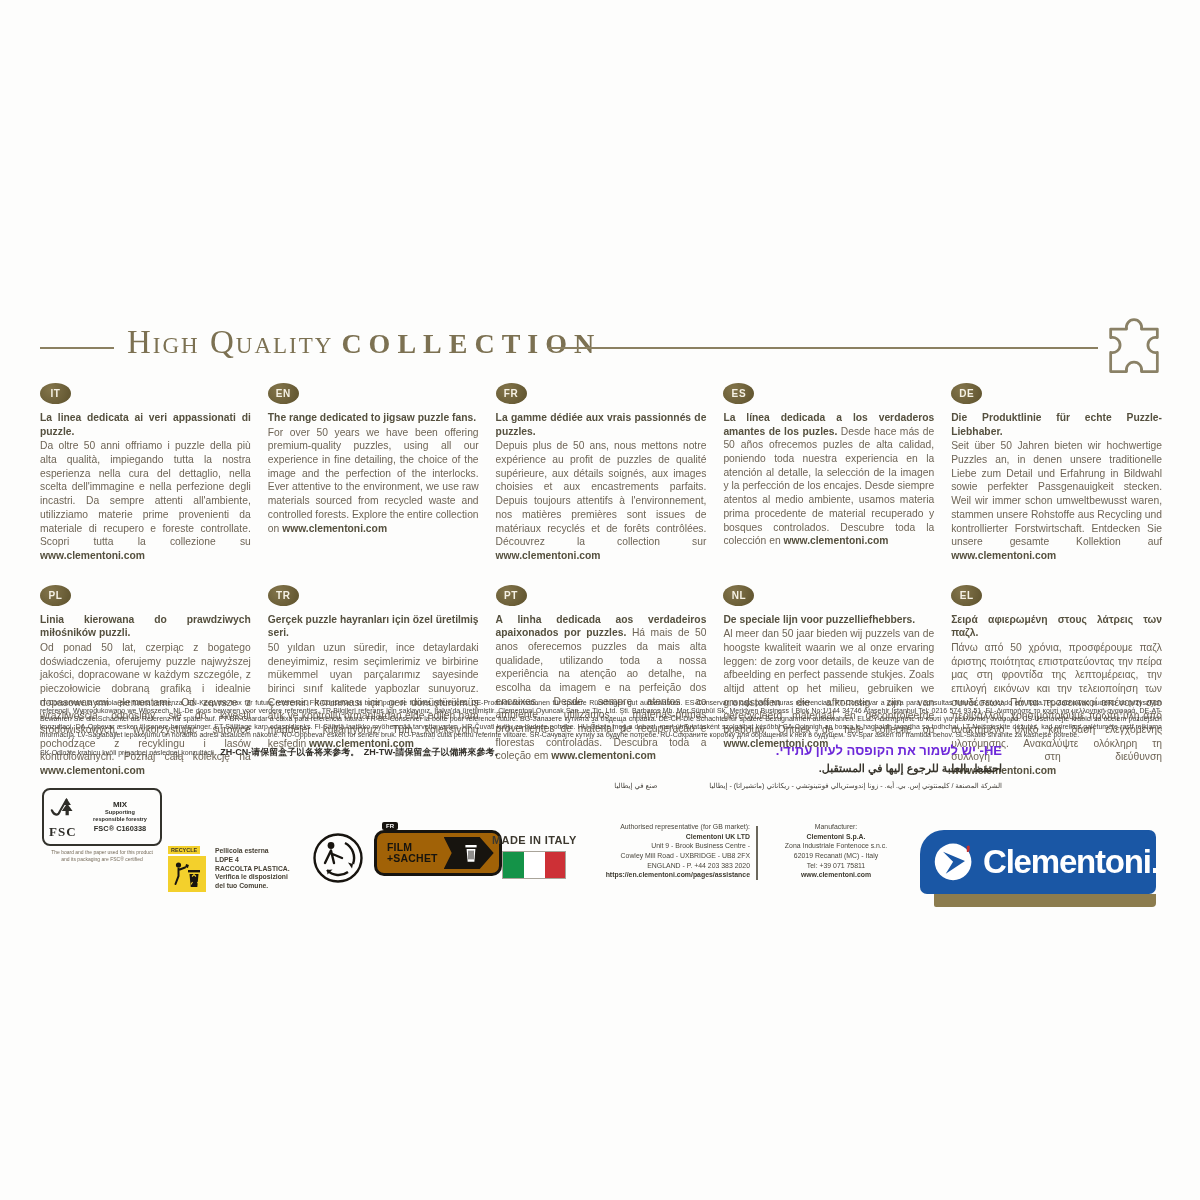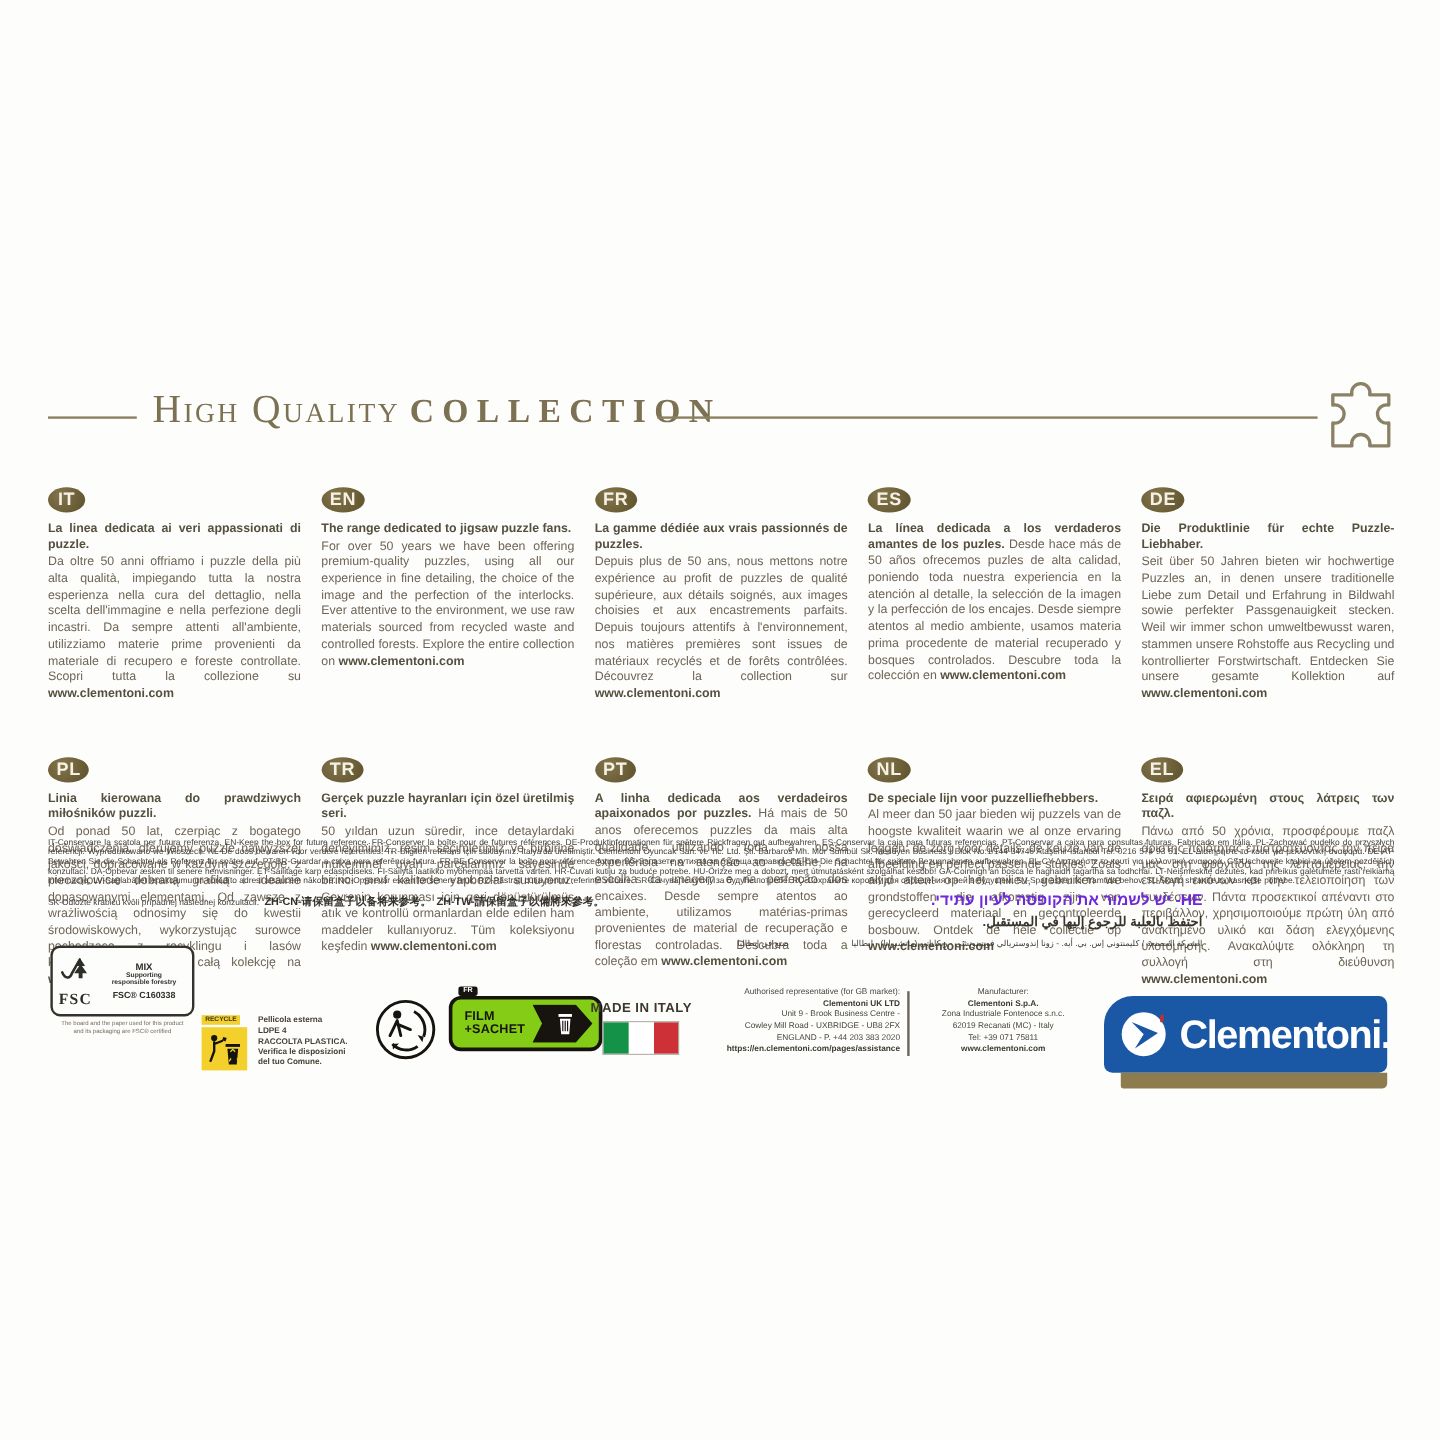--- a/index.html
+++ b/index.html
@@ -13,22 +13,22 @@
   .hq-title{position:absolute;left:127px;top:324px;color:#7c7152;white-space:nowrap;
             font-family:"Liberation Serif",serif;}
   .hq-main{font-size:33px;letter-spacing:2px;font-variant:small-caps;font-weight:400;}
   .hq-sub{font-size:28px;letter-spacing:7px;font-weight:600;margin-left:8px;}
   .puzzle-icon{position:absolute;left:1102px;top:310px;}
 
   
   .grid{position:absolute;left:40px;top:383px;width:1122px;display:grid;
         grid-template-columns:repeat(5,1fr);column-gap:17px;row-gap:22px;}
   .badge{display:inline-flex;align-items:center;justify-content:center;min-width:17px;height:21px;
-         padding:0 7px;border-radius:50%;color:#f5f1e4;font-size:15px;font-weight:bold;letter-spacing:.6px;
-         background:radial-gradient(circle at 35% 30%, #83754b 0%, #655933 75%);margin-bottom:7px;margin-top:23px;}
+         padding:0 7px;border-radius:50%;color:#f5f1e4;font-size:10px;font-weight:bold;letter-spacing:.6px;
+         background:radial-gradient(circle at 35% 30%, #83754b 0%, #655933 75%);margin-bottom:7px;}
   .cell p{margin:0;font-size:10.3px;line-height:1.33;text-align:justify;color:#6e6455;}
   .ttl{display:block;color:#55503e;margin-bottom:1px;}
   .inline-title .ttl{display:inline;}
   .url{font-weight:bold;color:#55503e;}
 
   
   .fine{position:absolute;left:40px;top:699px;width:1122px;color:#45413a;}
   .fine .para{margin:0;font-size:7px;line-height:1.13;text-align:justify;}
   .mixrow{display:flex;justify-content:space-between;align-items:baseline;margin-top:2px;}
   .sk{font-size:7px;}
@@ -57,21 +57,21 @@
            display:inline-block;margin-bottom:1px;}
   .rec-box{width:38px;height:36px;background:#f3d02c;display:flex;align-items:center;justify-content:center;}
   .rec-text{font-size:6.8px;font-weight:bold;color:#474135;line-height:1.3;padding-top:9px;}
 
   .triman{position:absolute;left:272px;top:46px;}
 
   .film{position:absolute;left:334px;top:44px;}
   .film-tab{position:absolute;left:8px;top:-8px;background:#17140f;color:#fff;font-size:6px;
             font-weight:bold;padding:1px 4px;border-radius:2px;}
   .film-badge{display:flex;align-items:center;border:3px solid #17140f;border-radius:10px;
-              padding:4px 5px 4px 10px;background:#84cc16;}
+              padding:4px 5px 4px 10px;background:#a16207;}
   .film-text{font-size:10.5px;font-weight:800;line-height:1.05;color:#17140f;letter-spacing:.2px;}
   .film-arrow{width:46px;height:32px;background:#17140f;margin-left:6px;display:flex;align-items:center;
               justify-content:center;clip-path:polygon(0 0,72% 0,100% 50%,72% 100%,0 100%,16% 50%);
               padding-left:4px;}
 
   .mii{position:absolute;left:452px;top:48px;text-align:left;}
   .mii-label{font-size:11px;font-weight:800;color:#3c382e;letter-spacing:.4px;}
   .flag{width:62px;height:26px;border:1px solid #a9a49a;display:flex;margin:5px auto 0;}
   .flag .g{flex:1;background:#149348;}
   .flag .w{flex:1;background:#ffffff;}

